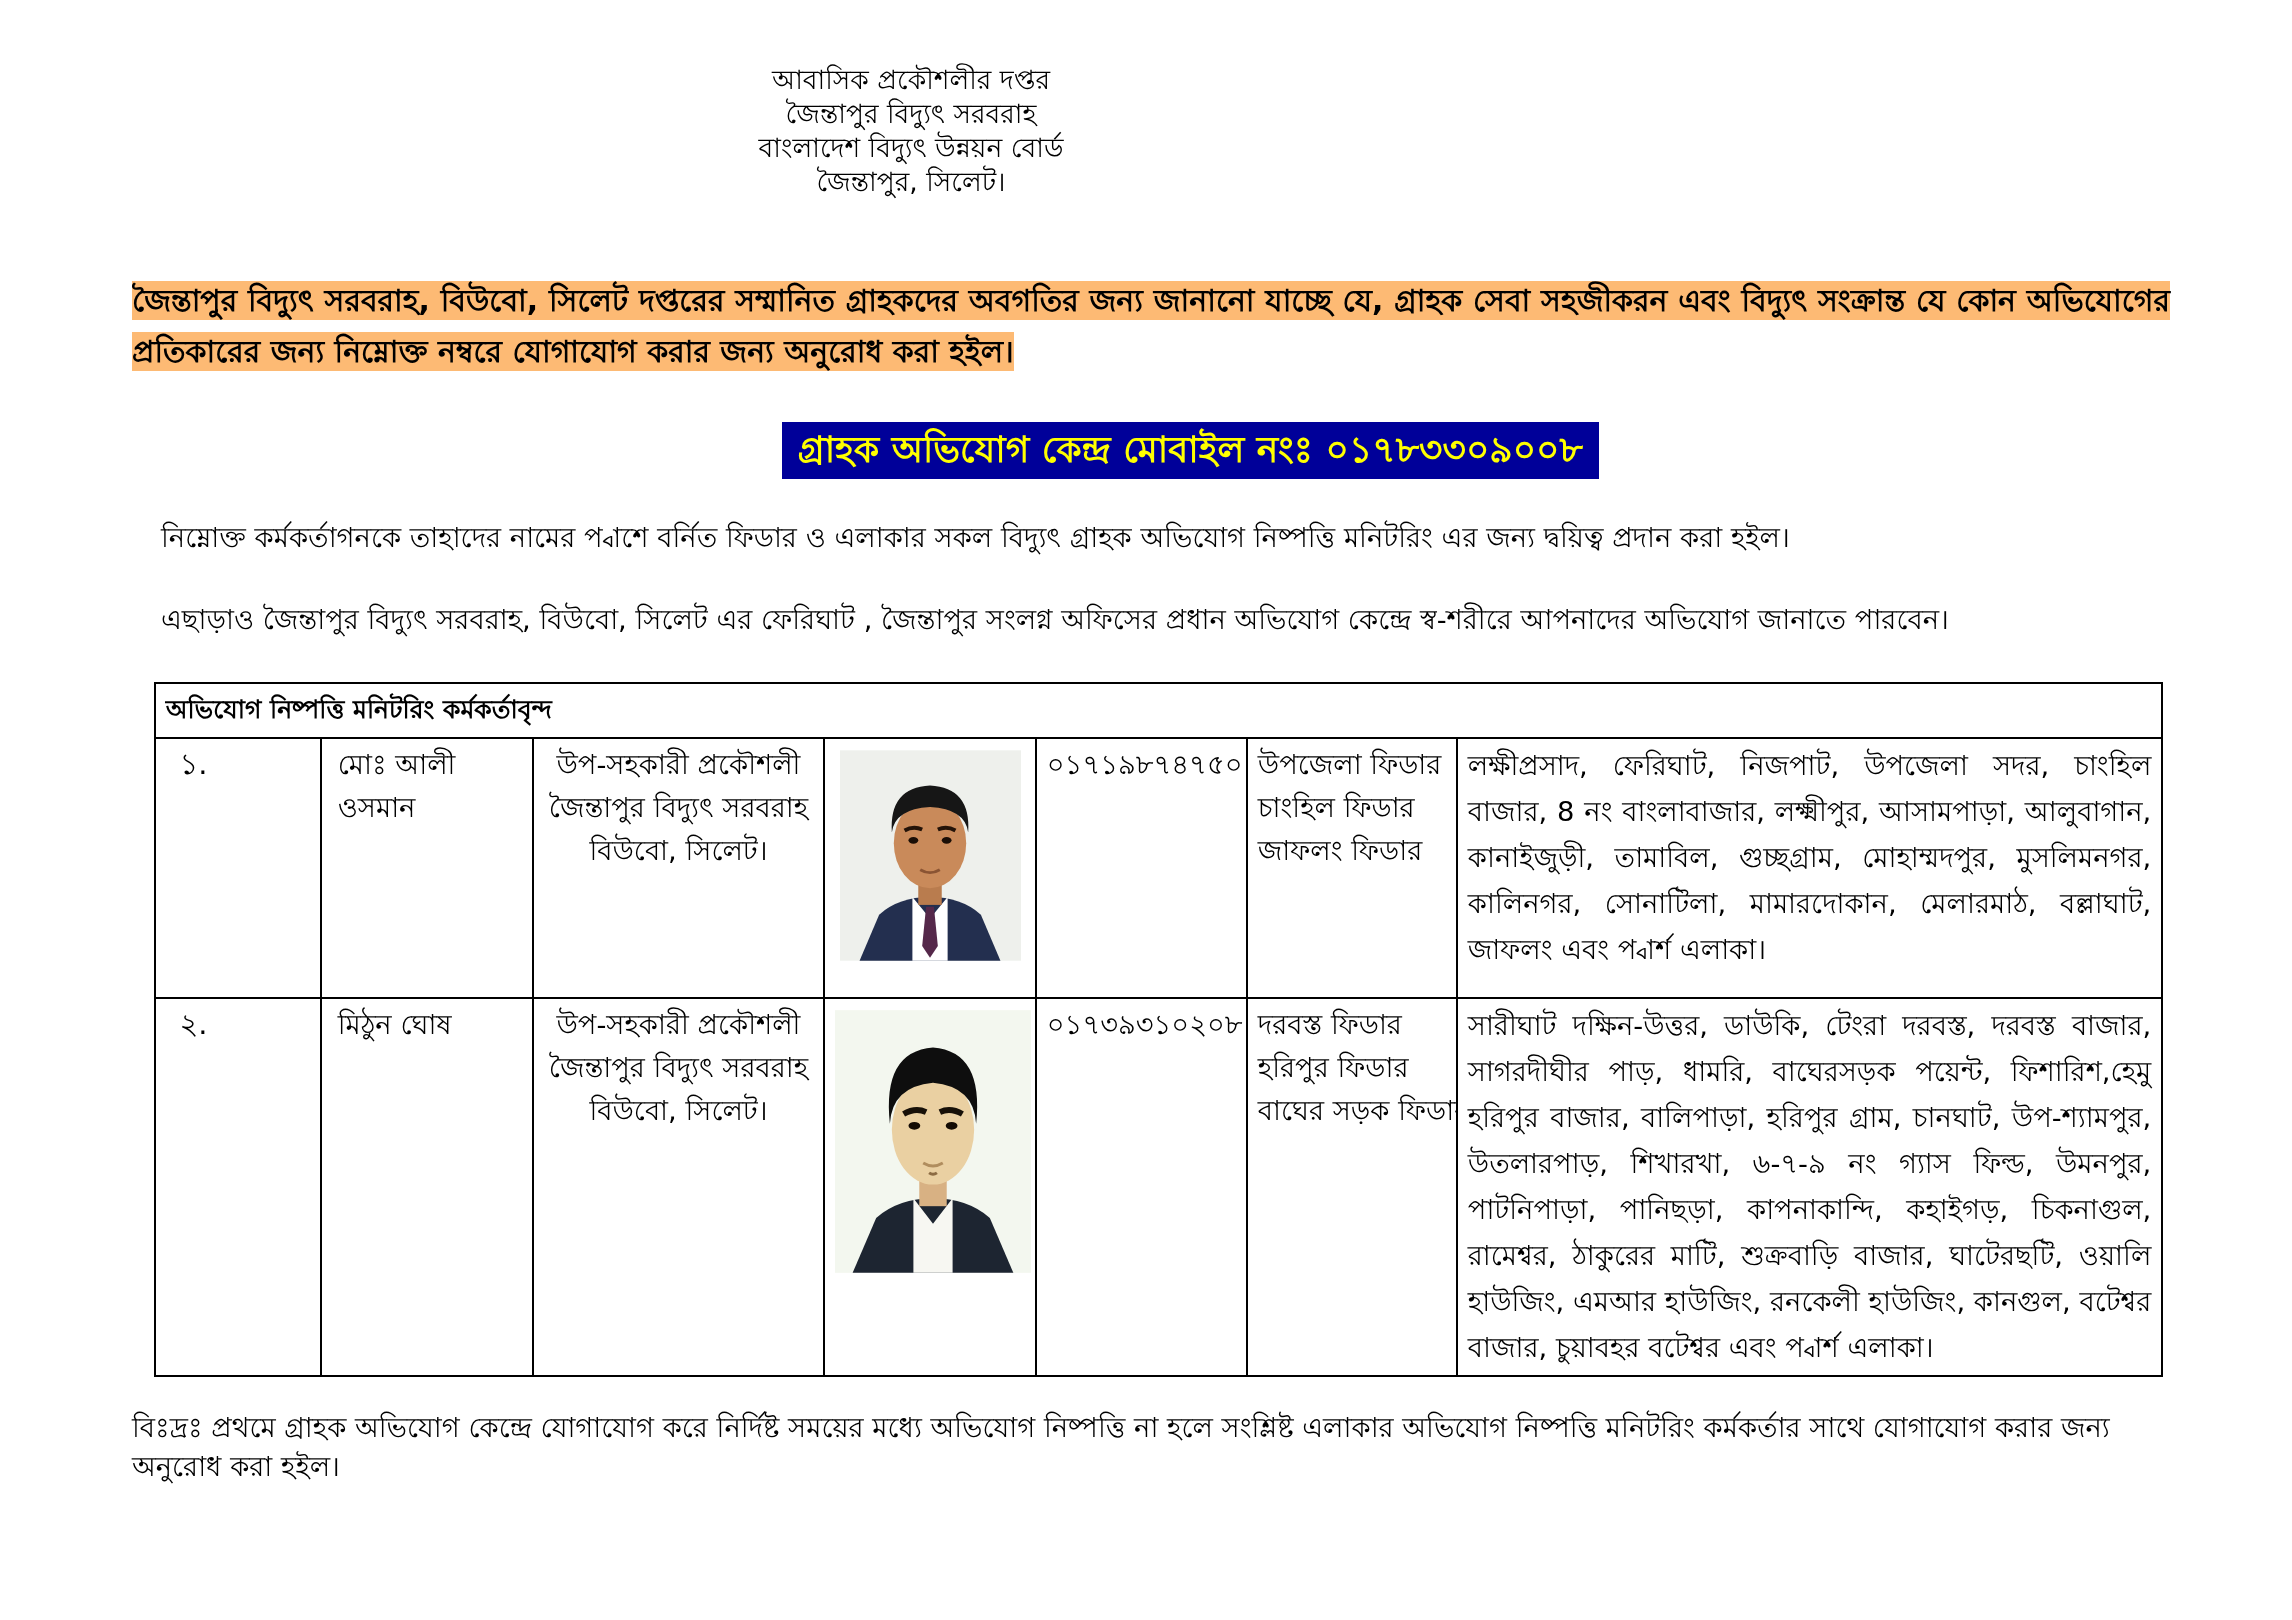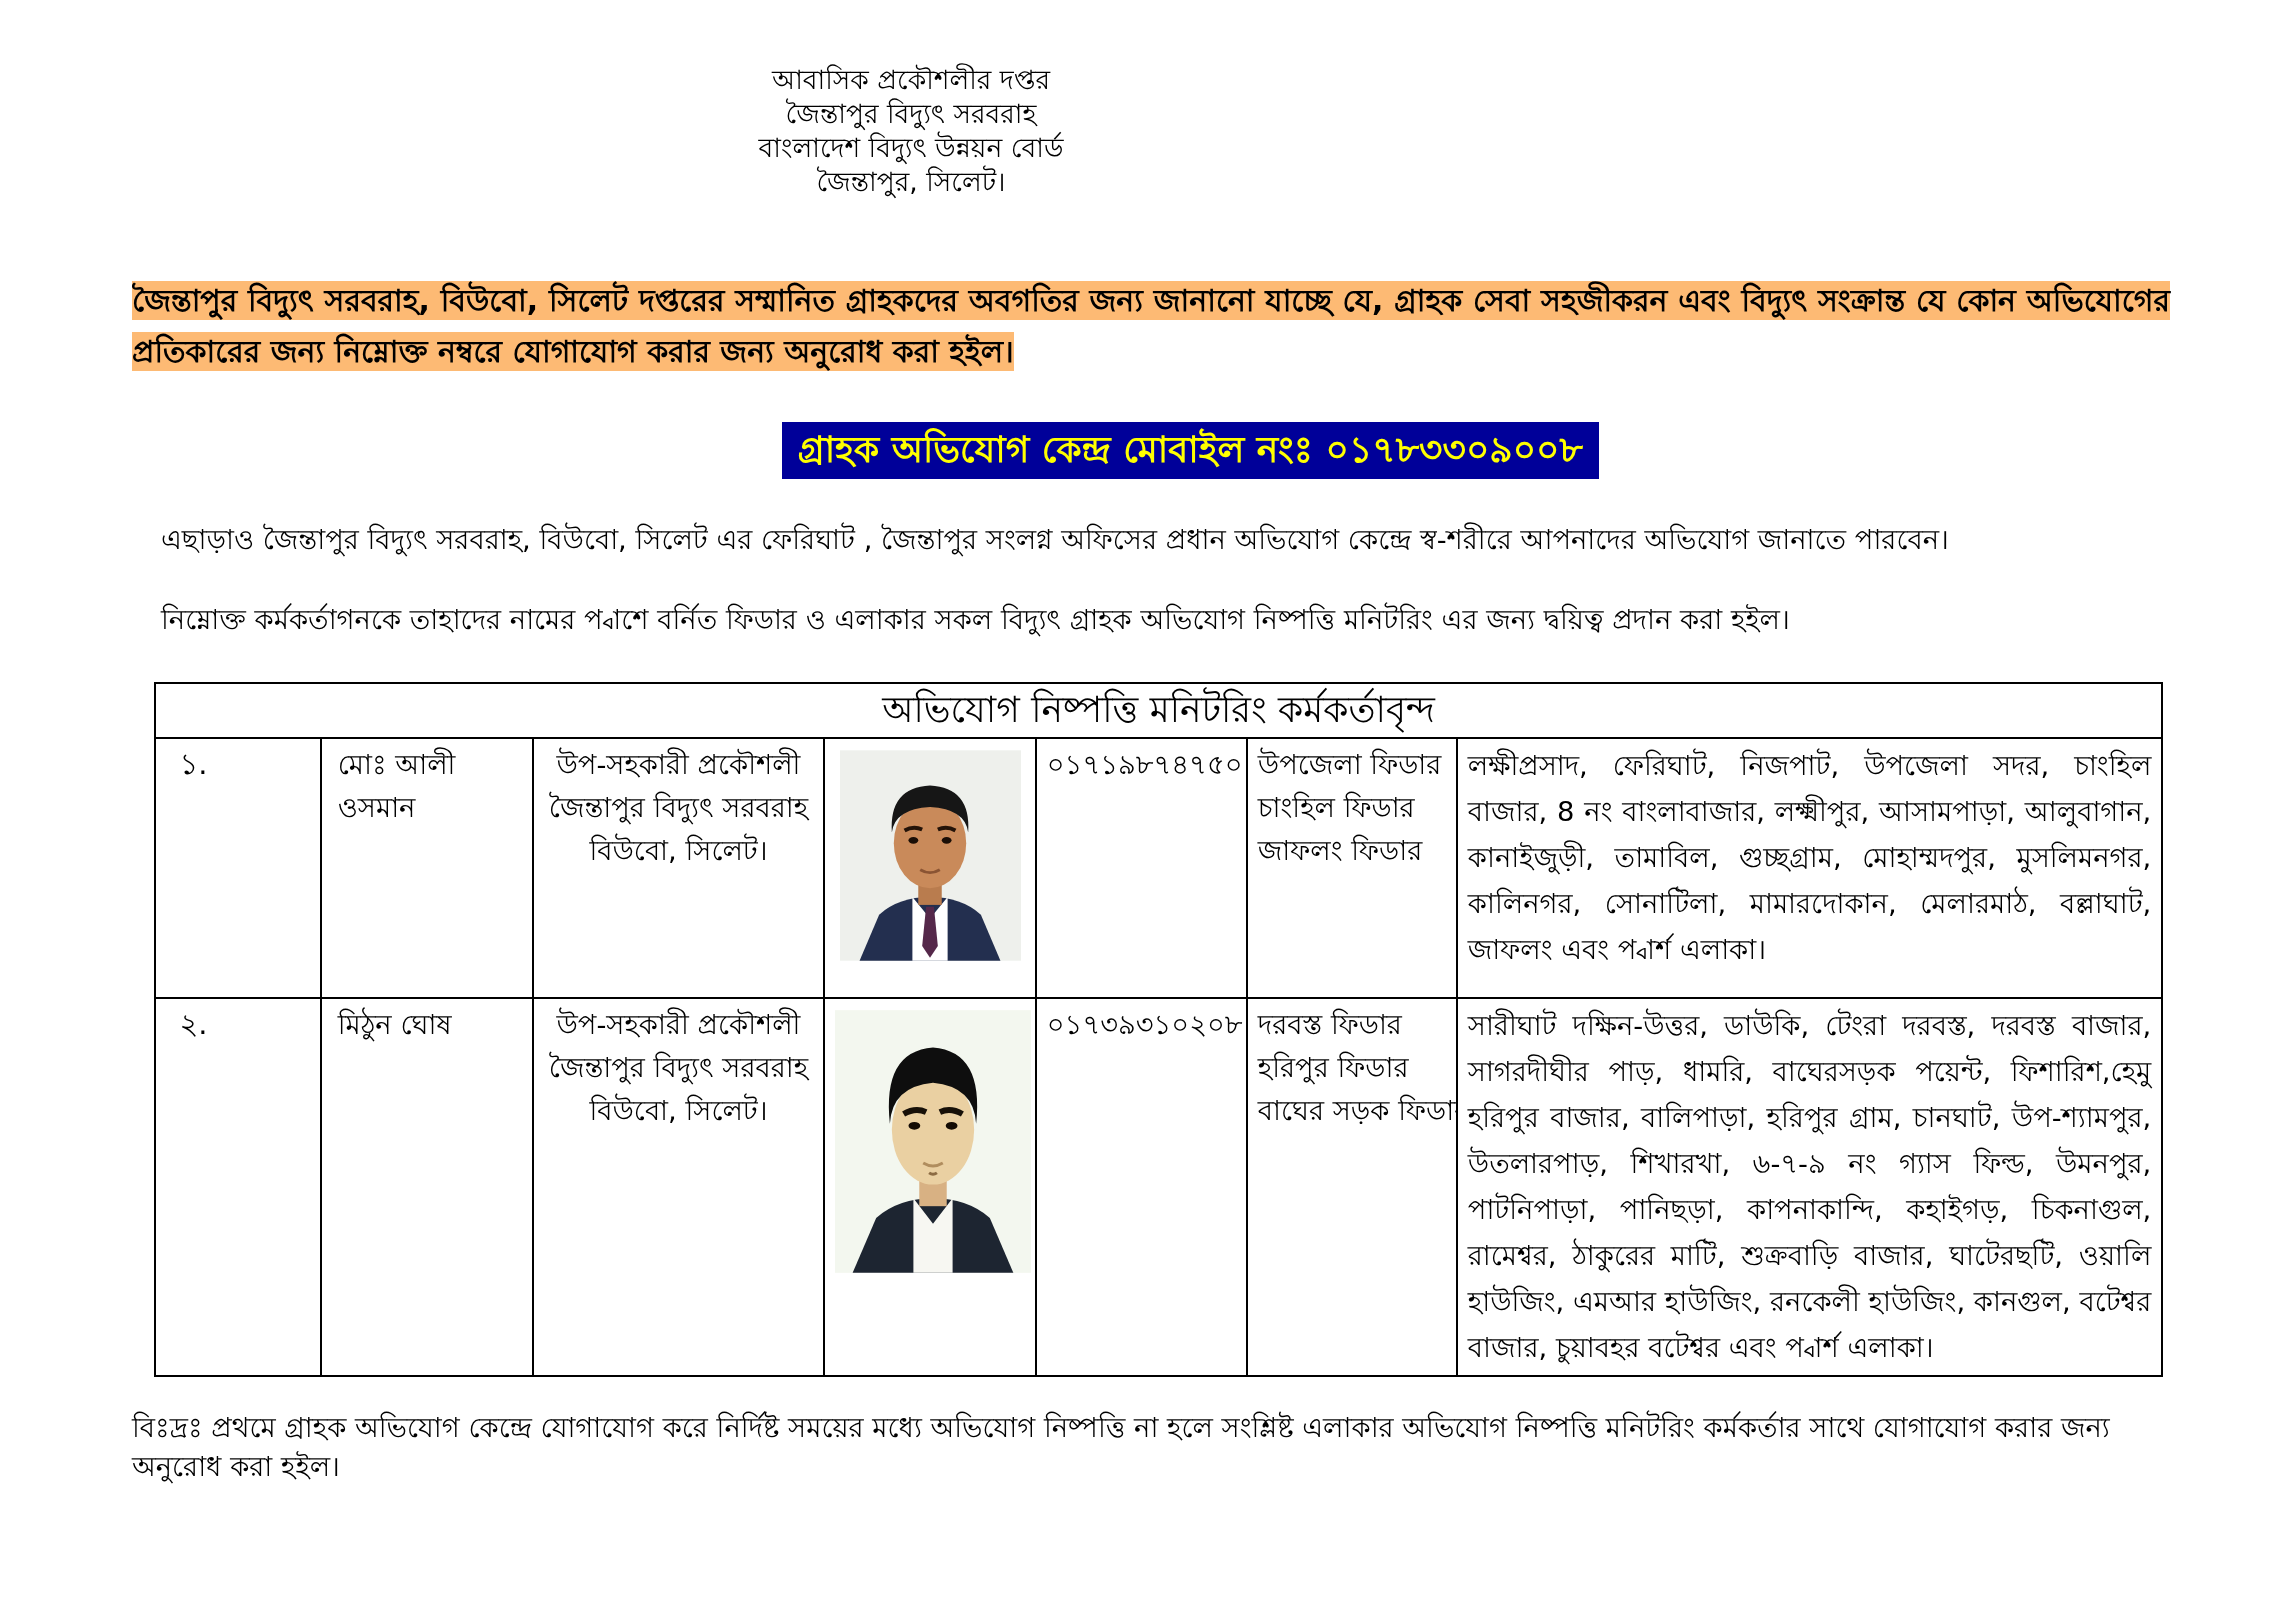--- a/index.html
+++ b/index.html
@@ -60,25 +60,25 @@
     font-size:27.4px;
     line-height:43px;
   }
   table.officers td{
     border:2px solid #000;
     vertical-align:top;
     padding:3.9px 9.8px;
     overflow:hidden;
   }
   .t-title td{
-    text-align:center;
     height:45px;
-    font-size:36px;
+    font-size:25px;
     border-bottom:3.9px double #000;
     padding:2px 9.8px;
+    font-weight:bold;
   }
   .t-head td{
     text-align:center;
     height:65px;
     line-height:37px;
     padding-top:7.8px;
   }
   .row-1{height:260px;}
   .row-2{height:294px;}
   .c-serial{padding-left:23.5px !important;font-size:29px;}
@@ -110,23 +110,23 @@
     <div>বাংলাদেশ বিদ্যুৎ উন্নয়ন বোর্ড</div>
     <div>জৈন্তাপুর, সিলেট।</div>
   </div>
 
   <p class="notice"><span class="hl">জৈন্তাপুর বিদ্যুৎ সরবরাহ, বিউবো, সিলেট দপ্তরের সম্মানিত গ্রাহকদের অবগতির জন্য জানানো যাচ্ছে যে, গ্রাহক সেবা সহজীকরন এবং বিদ্যুৎ সংক্রান্ত যে কোন অভিযোগের প্রতিকারের জন্য নিম্নোক্ত নম্বরে যোগাযোগ করার জন্য অনুরোধ করা হইল।</span></p>
 
   <div class="banner-row">
     <span class="banner">গ্রাহক অভিযোগ কেন্দ্র মোবাইল নংঃ ০১৭৮৩৩০৯০০৮</span>
   </div>
 
+  <p class="para second">নিম্নোক্ত কর্মকর্তাগনকে তাহাদের নামের প্বাশে বর্নিত ফিডার ও এলাকার সকল বিদ্যুৎ গ্রাহক অভিযোগ নিষ্পত্তি মনিটরিং এর জন্য দ্বয়িত্ব প্রদান করা হইল।</p>
+
   <p class="para">এছাড়াও জৈন্তাপুর বিদ্যুৎ সরবরাহ, বিউবো, সিলেট এর ফেরিঘাট , জৈন্তাপুর  সংলগ্ন অফিসের প্রধান অভিযোগ কেন্দ্রে  স্ব-শরীরে আপনাদের অভিযোগ জানাতে  পারবেন।</p>
-
-  <p class="para second">নিম্নোক্ত কর্মকর্তাগনকে তাহাদের নামের প্বাশে বর্নিত ফিডার ও এলাকার সকল বিদ্যুৎ গ্রাহক অভিযোগ নিষ্পত্তি মনিটরিং এর জন্য দ্বয়িত্ব প্রদান করা হইল।</p>
 
   <table class="officers">
     <colgroup>
       <col style="width:166px">
       <col style="width:212px">
       <col style="width:291px">
       <col style="width:212px">
       <col style="width:211px">
       <col style="width:210px">
       <col style="width:705px">

